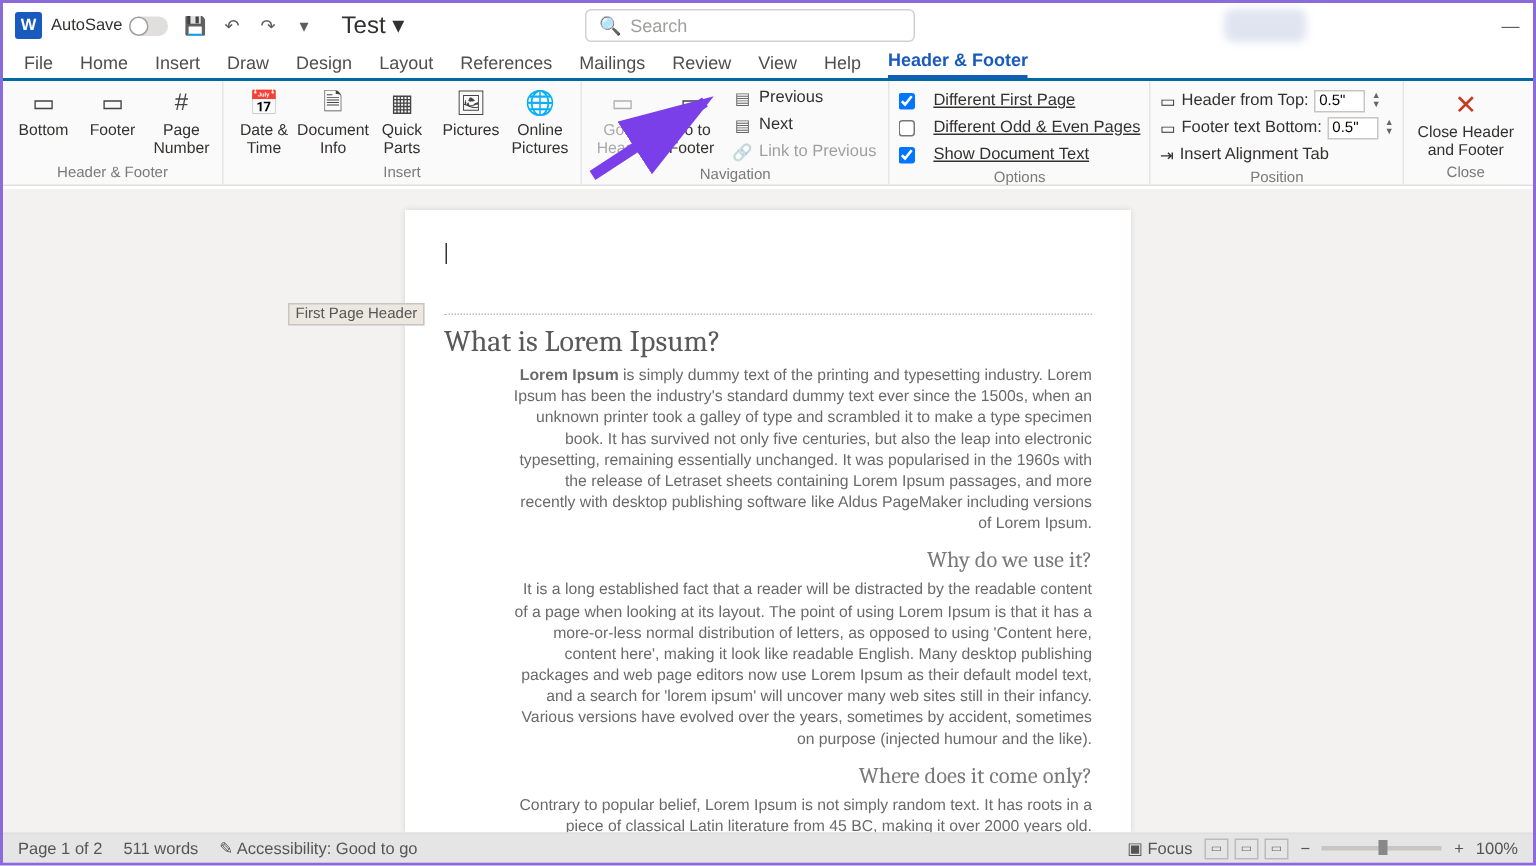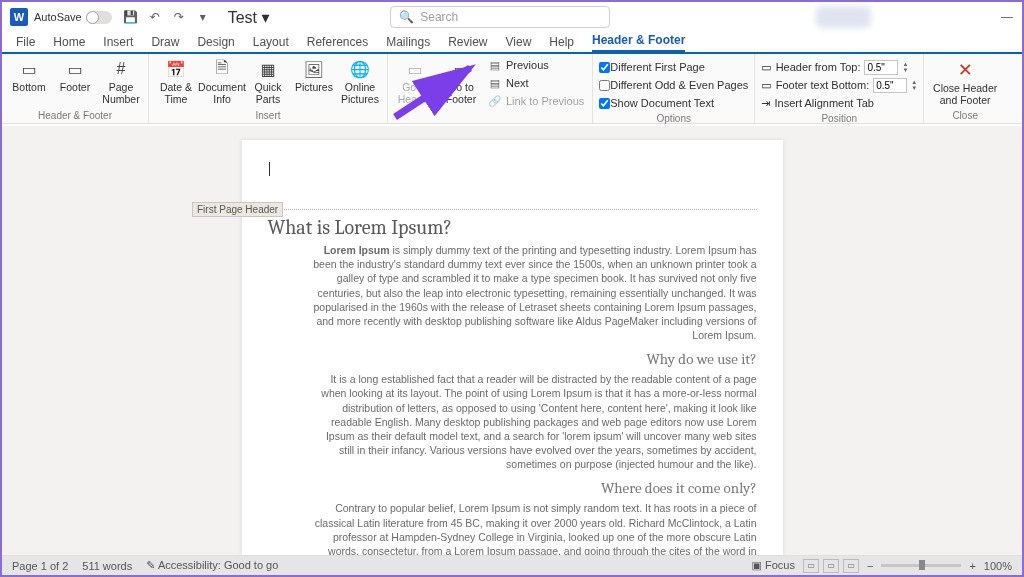--- a/index.html
+++ b/index.html
@@ -22,29 +22,29 @@
   .ribbon { display:flex; background:#fafafa; border-bottom:1px solid #e1dfdd; height:70px; }
   .group { display:flex; flex-direction:column; border-right:1px solid #e5e5e5; padding:2px 6px 0; }
   .group-content { display:flex; align-items:flex-start; gap:4px; flex:1; }
   .group-label { text-align:center; font-size:10px; color:#7a7a7a; padding:1px 0 2px; }
   .big-btn { display:flex; flex-direction:column; align-items:center; width:42px; cursor:pointer; padding-top:2px; }
   .big-btn .ic { width:22px; height:22px; display:flex; align-items:center; justify-content:center; color:#444; font-size:16px; }
   .big-btn .lbl { font-size:10.5px; text-align:center; line-height:1.1; margin-top:2px; }
   .big-btn.disabled { opacity:0.4; }
   .small-row { display:flex; align-items:center; gap:4px; font-size:11px; height:18px; cursor:pointer; padding:0 2px; white-space:nowrap; }
   .small-row .ic { width:14px; text-align:center; color:#666; }
-  .opt-row { display:flex; align-items:center; gap:0; font-size:11px; height:18px; white-space:nowrap; }
+  .opt-row { display:flex; align-items:center; gap:12px; font-size:11px; height:18px; white-space:nowrap;text-decoration:underline; }
   .opt-row input[type=checkbox]{ width:11px; height:11px; }
   .pos-row { display:flex; align-items:center; gap:4px; font-size:11px; height:18px; white-space:nowrap; }
   .pos-input { width:34px; height:15px; font-size:10px; border:1px solid #c8c6c4; text-align:left; padding:0 2px; }
   .spin { display:inline-flex; flex-direction:column; font-size:6px; color:#666; line-height:6px; }
   .close-hf { display:flex; flex-direction:column; align-items:center; width:70px; padding-top:3px; cursor:pointer; }
   .close-hf .x { color:#c23b22; font-size:18px; }
   .doc-area { position:absolute; top:124px; left:0; right:0; bottom:20px; background:#f3f2f1; overflow:hidden; display:flex; justify-content:center; }
-  .page { width:541px; background:#fff; margin-top:14px; box-shadow:0 0 4px rgba(0,0,0,0.12); padding:18px 26px 10px 26px; position:relative; }
+  .page { width:484px; background:#fff; margin-top:14px; box-shadow:0 0 4px rgba(0,0,0,0.12); padding:18px 26px 10px 26px; position:relative; }
   .header-region { height:52px; border-bottom:1px dotted #bbb; position:relative; }
   .cursor { position:absolute; top:4px; left:1px; width:1px; height:14px; background:#333; }
   .fph-tag { position:absolute; top:200px; left:190px; background:#ece8e0; border:1px solid #c8c6c4; font-size:10px; padding:1px 4px; color:#555; }
   .doc-body h2 { font-family:"Cambria","Georgia",serif; font-weight:400; color:#595959; font-size:20px; margin:6px 0 4px; }
   .doc-body h3 { font-family:"Cambria","Georgia",serif; font-weight:400; color:#7a7a7a; font-size:15px; margin:8px 0 4px; }
   .doc-body p { font-size:10.5px; color:#6a6a6a; line-height:1.35; margin-bottom:4px; }
   .indent { margin-left:44px;text-align:right; }
   .arrow { position:absolute; pointer-events:none; }
   .statusbar { position:absolute; bottom:0; left:0; right:0; height:20px; background:#e5e5e5; border-top:1px solid #e1dfdd; display:flex; align-items:center; padding:0 10px; font-size:11px; color:#555; gap:14px; }
   .statusbar .right { margin-left:auto; display:flex; align-items:center; gap:8px; }
@@ -166,20 +166,21 @@
         <div class="small-row">
             <span class="ic">▤</span>
             <span>Next</span>
           </div>
         <div class="small-row" style="opacity:0.45">
             <span class="ic">🔗</span>
             <span>Link to Previous</span>
           </div>
       </div>
     </div>
+    <div class="group-label">Navigation</div>
   </div>
 
   <div class="group">
     <div class="group-content">
         <div class="stacked-small" style="padding-top:2px">
       <label class="opt-row">
             <input type="checkbox" checked="" style="">
             <span>Different First Page</span>
           </label>
       <label class="opt-row">

